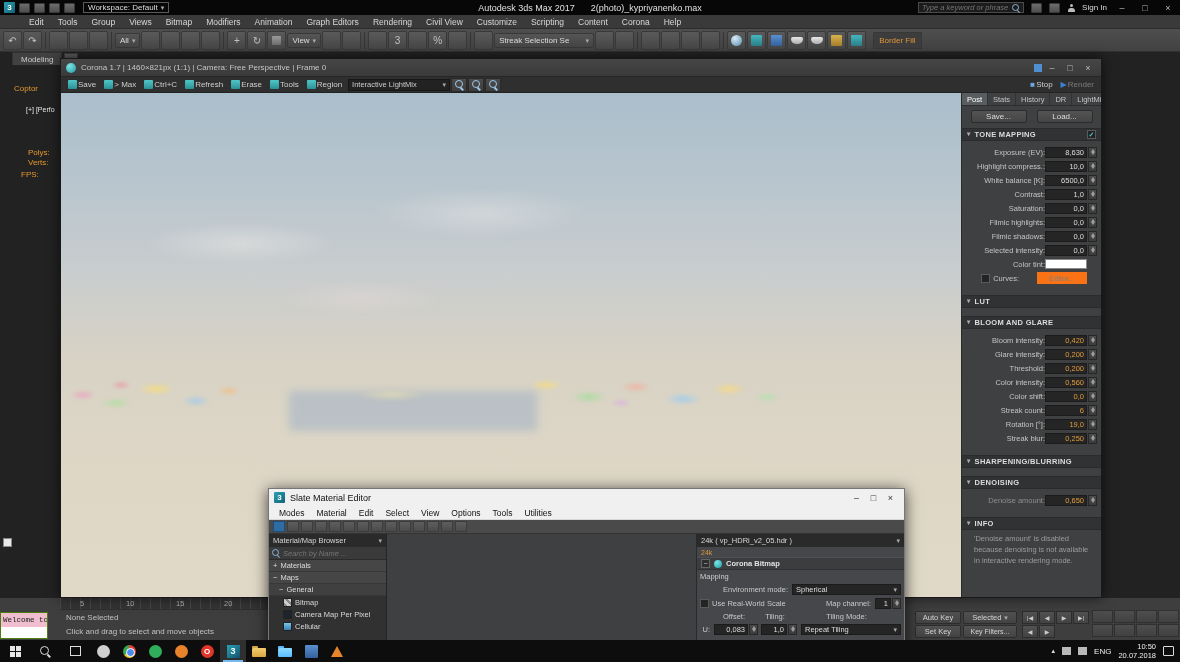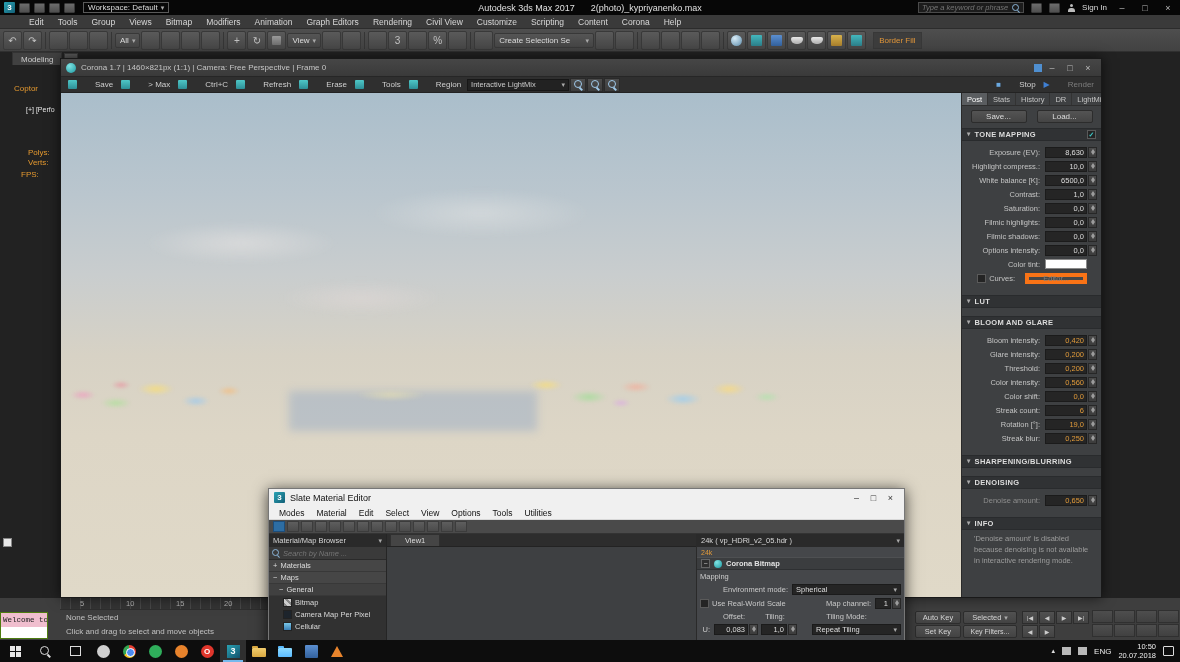--- a/index.html
+++ b/index.html
@@ -57,21 +57,21 @@
 .tbtn{position:absolute;width:16px;height:13px;background:linear-gradient(#525252,#434343);border:1px solid #2d2d2d;display:flex;align-items:center;justify-content:center;font-size:6px;color:#ccc}
 .navgrid{position:absolute;left:1092px;top:12px;display:grid;grid-template-columns:repeat(4,21px);grid-template-rows:13px 13px;gap:1px}
 .nav-ico{background:linear-gradient(#4e4e4e,#414141);border:1px solid #303030}
 
 #vfb{left:60px;top:58px;width:1042px;height:540px;background:#3a3a3a;border:1px solid #191919;box-shadow:0 0 12px rgba(0,0,0,.6);z-index:10;display:flex;flex-direction:column}
 .vfb-title{height:17px;background:linear-gradient(#464646,#3a3a3a);display:flex;align-items:center;gap:5px;padding:0 5px}
 .corona-ico{width:10px;height:10px;border-radius:50%;background:radial-gradient(circle at 35% 30%,#7fe3e3,#1d9aa2);flex:none}
 .vfb-title .txt{font-size:8px;color:#c6c6c6;white-space:nowrap}
 .vfb-dock{width:8px;height:8px;background:#4f8fd0;flex:none}
 .vfb-tb{height:17px;background:#2f2f2f;border-top:1px solid #262626;border-bottom:1px solid #232323;display:flex;align-items:center;padding:0 3px}
-.vbtn{display:flex;align-items:center;gap:18px;height:15px;padding:0 4px;font-size:8px;color:#cfcfcf;flex:none}
+.vbtn{display:flex;align-items:center;gap:1px;height:15px;padding:0 4px;font-size:8px;color:#cfcfcf;flex:none}
 .vico{width:9px;height:9px;background:linear-gradient(#4fc7c7,#2d8f97);border-radius:1px;flex:none}
 .lm{width:102px;height:12px;background:#222;border:1px solid #171717;display:flex;align-items:center;gap:3px;padding:0 3px;font-size:7.5px;color:#ccc;flex:none;margin-left:2px}
 .zbtn{width:16px;height:14px;background:linear-gradient(#4b4b4b,#3d3d3d);border:1px solid #2a2a2a;display:flex;align-items:center;justify-content:center;margin-left:1px;flex:none}
 .zmag{width:9px;height:9px;position:relative}
 .zmag::before{content:"";position:absolute;left:0;top:0;width:6px;height:6px;border:1.5px solid #9fc9ea;border-radius:50%}
 .zmag::after{content:"";position:absolute;right:0;bottom:0;width:4px;height:1.5px;background:#9fc9ea;transform:rotate(45deg)}
 .vfb-body{flex:1;display:flex;min-height:0}
 .render{width:900px;position:relative;overflow:hidden;background:linear-gradient(180deg,#aabecb 0%,#bac6ce 20%,#c9cdce 36%,#d7d2c5 52%,#ddd6c6 68%,#e0d9c8 100%)}
 .clouds{position:absolute;inset:0;filter:blur(3px);background:
  radial-gradient(140px 30px at 180px 150px,rgba(255,245,240,.35),transparent 70%),
@@ -98,30 +98,30 @@
 .ptab{padding:0 5px;display:flex;align-items:center;font-size:7.5px;color:#c4c4c4;border-right:1px solid #333}
 .ptab.active{background:#5a5d60;color:#fff}
 .btnrow{display:flex;justify-content:center;gap:10px;padding:4px 0 5px;flex:none}
 .gbtn{width:56px;height:13px;background:linear-gradient(#545454,#444);border:1px solid #2c2c2c;border-radius:2px;font-size:8px;color:#ddd;display:flex;align-items:center;justify-content:center}
 .sech{height:13px;background:#303234;border-top:1px solid #292b2d;border-bottom:1px solid #292b2d;display:flex;align-items:center;gap:4px;padding:0 5px;font-size:7.5px;font-weight:bold;letter-spacing:.3px;color:#dcdcdc;flex:none}
 .sech .caret{font-size:6.5px}
 .mt8{margin-top:8px}
 .cb{width:9px;height:9px;background:#242424;border:1px solid #5a5a5a;display:flex;align-items:center;justify-content:center;font-size:7px;color:#3ec9c9;flex:none}
 .rows{padding:4px 0 2px;flex:none}
 .prow{height:14px;display:flex;align-items:center;padding:0 4px 0 6px}
-.prow .lbl{flex:1;text-align:right;font-size:7.5px;color:#c4c4c4;padding-right:5px;white-space:nowrap;overflow:hidden}
+.prow .lbl{flex:1;text-align:right;font-size:7.5px;color:#c4c4c4;white-space:nowrap;overflow:hidden}
 .prow .lbl.dis{color:#8d8d8d}
 .vbox{width:42px;height:11px;background:#252525;border:1px solid #1b1b1b;font-size:7.5px;color:#ddd;display:flex;align-items:center;justify-content:flex-end;padding:0 2px;flex:none}
 .vbox.ov{color:#e09a3a}
 .spin{width:9px;height:11px;margin-left:1px;background:linear-gradient(#4a4a4a,#3c3c3c);border:1px solid #272727;position:relative;flex:none}
 .spin::before{content:"";position:absolute;left:1.5px;top:1.5px;border-left:2.5px solid transparent;border-right:2.5px solid transparent;border-bottom:3px solid #9c9c9c}
 .spin::after{content:"";position:absolute;left:1.5px;bottom:1.5px;border-left:2.5px solid transparent;border-right:2.5px solid transparent;border-top:3px solid #9c9c9c}
 .swatch{width:42px;height:10px;background:#fff;border:1px solid #8a8a8a;flex:none}
 .sp10{width:10px;flex:none}
-.ebtn{width:62px;height:11px;background:#474747;border:4px solid #f97316;color:#7e7e7e;font-size:7.5px;display:flex;align-items:center;justify-content:center;flex:none;margin-left:5px}
+.ebtn{width:50px;height:11px;background:#474747;border:6px solid #f97316;color:#7e7e7e;font-size:7.5px;display:flex;align-items:center;justify-content:center;flex:none;margin-left:18px}
 .infotext{padding:4px 12px;font-size:7.5px;line-height:1.45;color:#9c9c9c}
 
 #slate{left:268px;top:488px;width:637px;height:174px;background:#3c3c3c;border:1px solid #777;box-shadow:0 2px 14px rgba(0,0,0,.7);z-index:20;display:flex;flex-direction:column}
 .sl-title{height:17px;background:#f0f0f0;display:flex;align-items:center;gap:5px;padding:0 5px;flex:none}
 .sl-title .txt{font-size:9px;color:#111}
 .sl-title .wb{width:17px;text-align:center;color:#333;font-size:9px}
 .sl-menu{height:14px;background:#f0f0f0;border-bottom:1px solid #d8d8d8;display:flex;align-items:center;padding:0 4px;flex:none}
 .sl-menu span{padding:0 6px;font-size:8.5px;color:#111}
 .sl-tb{height:14px;background:#4a4a4a;border-bottom:1px solid #333;display:flex;align-items:center;gap:2px;padding:0 4px;flex:none}
 .s-ico{width:12px;height:11px;background:linear-gradient(#5e5e5e,#4b4b4b);border:1px solid #3c3c3c;flex:none}
@@ -258,21 +258,21 @@
   <div class="tile"></div>
   <div class="tsep"></div>
   <div class="tile"></div>
   <div class="tile">3</div>
   <div class="tile"></div>
   <div class="tile">%</div>
   <div class="tile"></div>
   <div class="tsep"></div>
   <div class="tile"></div>
   <div class="drop" style="width:100px">
-    <span style="overflow:hidden;white-space:nowrap">Create Selection Se</span>
+    <span style="overflow:hidden;white-space:nowrap">Streak Selection Se</span>
     <span class="caret" style="margin-left:auto">▾</span>
   </div>
   <div class="tile"></div>
   <div class="tile"></div>
   <div class="tsep"></div>
   <div class="tile"></div>
   <div class="tile"></div>
   <div class="tile"></div>
   <div class="tile"></div>
   <div class="tsep"></div>
@@ -469,21 +469,21 @@
             <span class="lbl">Filmic highlights:</span>
             <span class="vbox">0,0</span>
             <span class="spin"></span>
           </div>
         <div class="prow">
             <span class="lbl">Filmic shadows:</span>
             <span class="vbox">0,0</span>
             <span class="spin"></span>
           </div>
         <div class="prow">
-            <span class="lbl">Options intensity:</span>
+            <span class="lbl">Selected intensity:</span>
             <span class="vbox">0,0</span>
             <span class="spin"></span>
           </div>
         <div class="prow">
             <span class="lbl">Color tint:</span>
             <span class="swatch"></span>
             <span class="sp10"></span>
           </div>
         <div class="prow">
           <span style="flex:1"></span>
@@ -632,23 +632,20 @@
       <div class="br-i">
         <span class="mini dark"></span>
         <span>Camera Map Per Pixel</span>
       </div>
       <div class="br-i">
         <span class="mini blue"></span>
         <span>Cellular</span>
       </div>
     </div>
     <div class="center">
-      <div class="viewtabs">
-        <div class="vtab">View1</div>
-      </div>
       <div class="canvas"></div>
     </div>
     <div class="params">
       <div class="pm-h">
         <span style="white-space:nowrap;overflow:hidden">24k ( vp_HDRi_v2_05.hdr )</span>
         <span class="caret" style="margin-left:auto">▾</span>
       </div>
       <div class="pm-tag">24k</div>
       <div class="roll">
         <span class="pm">−</span>
@@ -676,21 +673,21 @@
           <span class="rl" style="width:44px;text-align:center">Offset:</span>
           <span class="rl" style="width:38px;text-align:center">Tiling:</span>
           <span class="rl" style="flex:1;text-align:center">Tiling Mode:</span>
         </div>
         <div class="prow2">
           <span class="rl" style="width:14px">U:</span>
           <span class="vbox2" style="width:34px">0,083</span>
           <span class="spin"></span>
           <span class="vbox2" style="width:26px;margin-left:3px">1,0</span>
           <span class="spin"></span>
-          <div class="ddl" style="flex:1;margin-left:15px">
+          <div class="ddl" style="flex:1;margin-left:4px">
             <span>Repeat Tiling</span>
             <span class="caret" style="margin-left:auto">▾</span>
           </div>
         </div>
       </div>
     </div>
   </div>
 </div>
 
 <div id="taskbar" class="abs">

